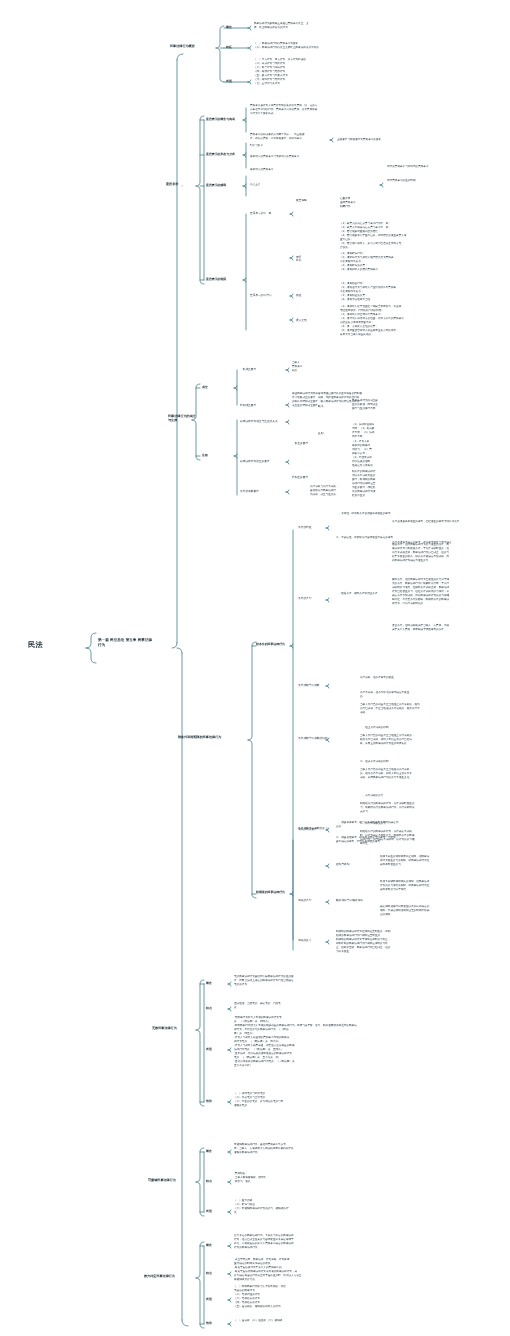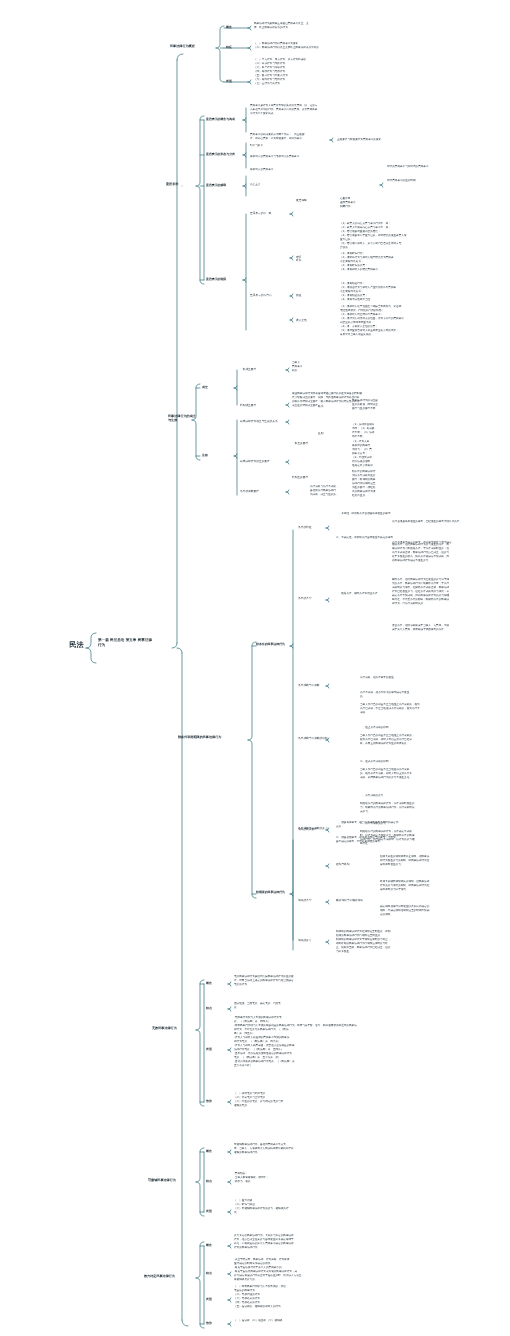--- a/index.html
+++ b/index.html
@@ -16,21 +16,21 @@
 
   
   .t-root   .txt{font-size:7.2px; line-height:1.35; font-weight:700; letter-spacing:.2px;}
   .t-l1     .txt{font-size:3.6px; line-height:1.45; font-weight:700;}
   .t-l2     .txt{font-size:3.1px; line-height:1.45; font-weight:700;}
   .t-l3     .txt{font-size:2.9px; line-height:1.45; font-weight:600;}
   .t-l4     .txt{font-size:2.7px; line-height:1.5; font-weight:400;}
   .t-leaf   .txt{font-size:2.6px; line-height:1.55; font-weight:400;}
 
   .node.right{text-align:left;}
-  .node.left{text-align:right;}
+  .node.left{text-align:left;}
 </style>
 </head>
 <body>
 
 <div id="canvas">
 
   <svg class="links" viewBox="0 0 510 1336">
     <g fill="none" stroke="#2e6f7d" stroke-width="0.7" stroke-linecap="round">
 
       <path d="M86,648 q5,0 5,-5 l0,-5 q0,-5 5,-5"></path>

